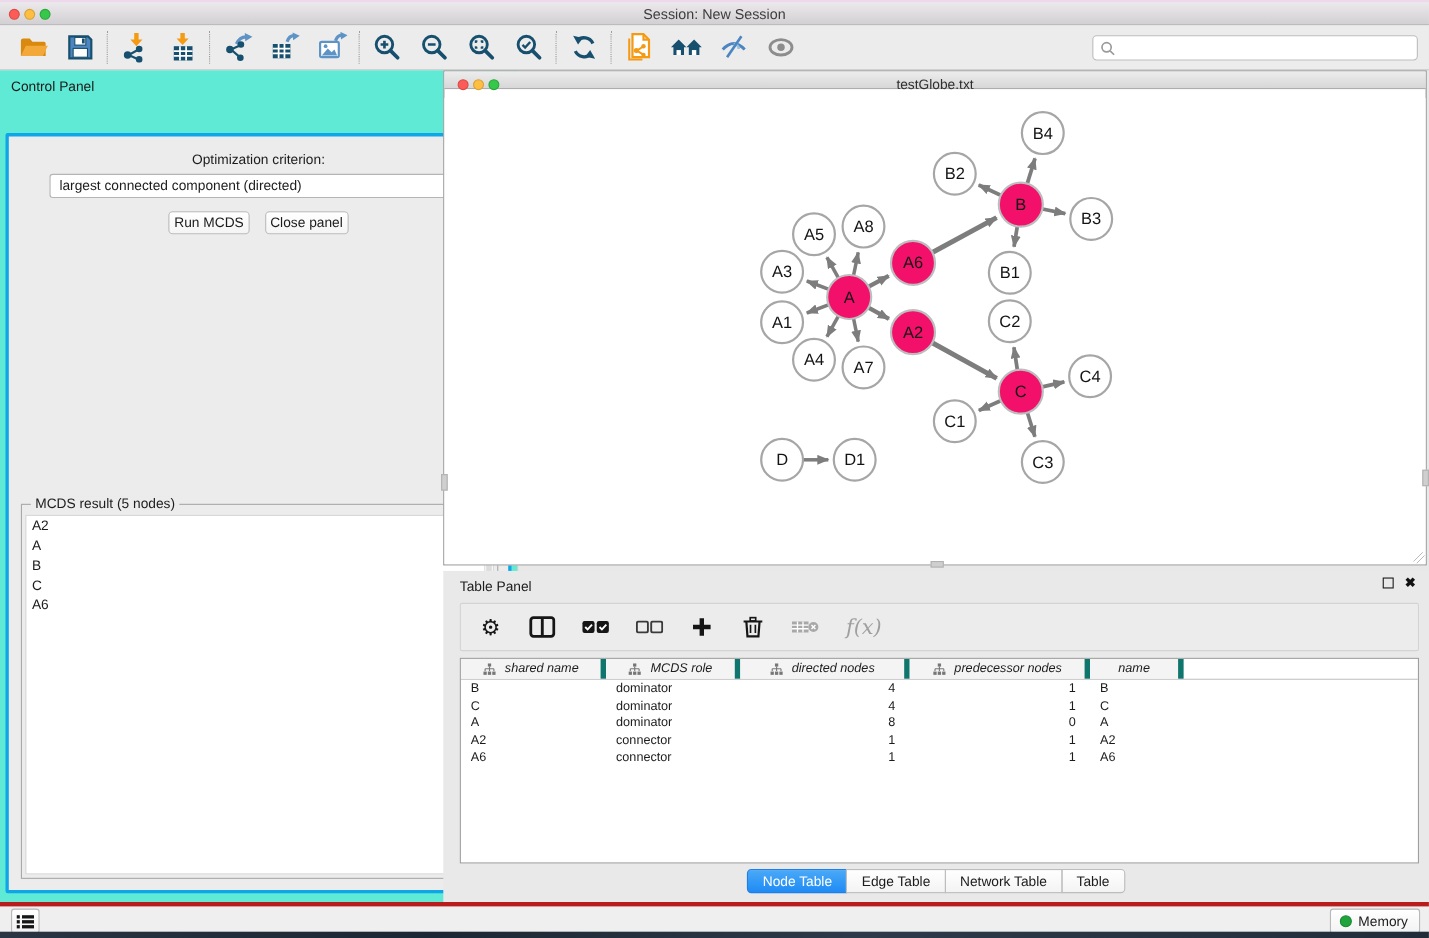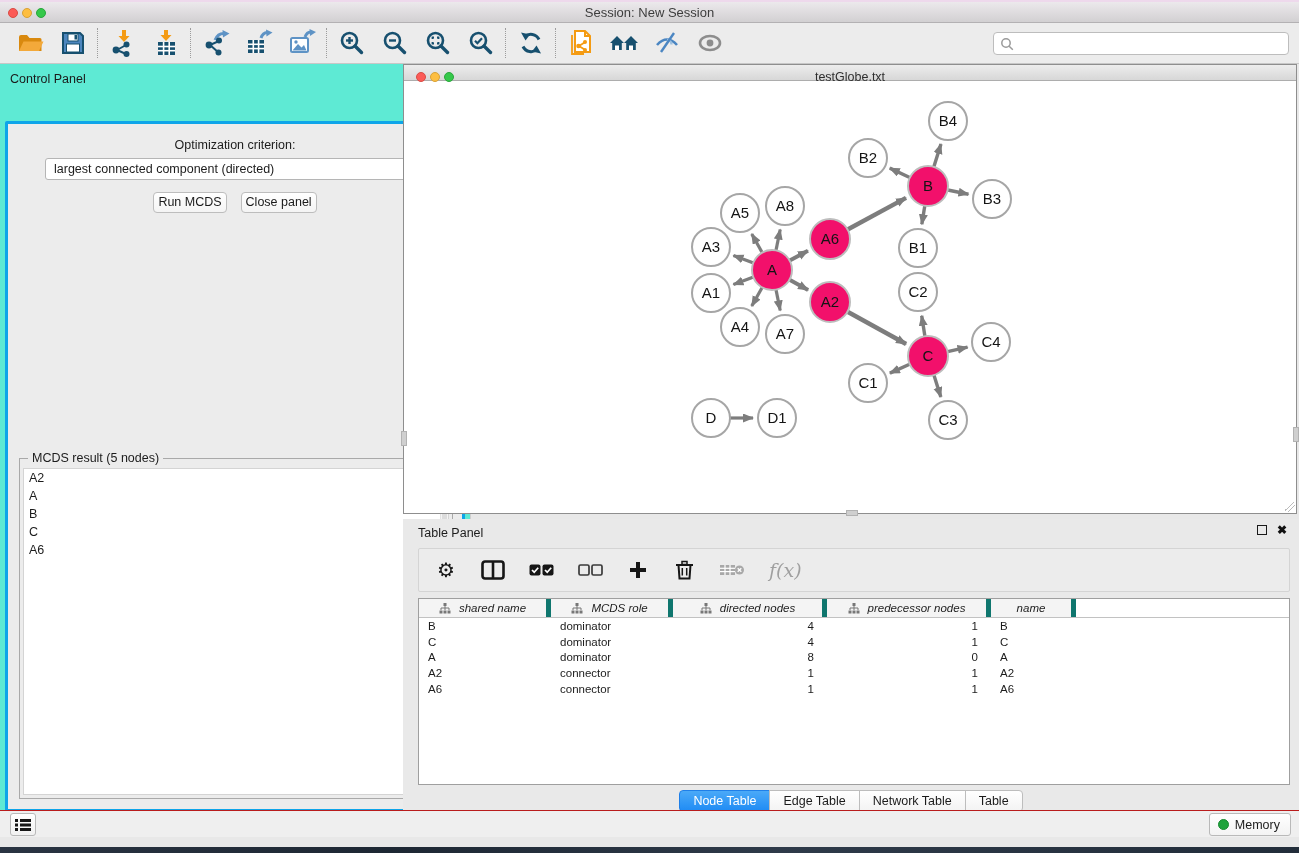--- a/index.html
+++ b/index.html
@@ -83,21 +83,21 @@
   .thead{display:flex;height:19px;border-bottom:1px solid #c2c2c2;font-size:11.5px;}
   .th{background:#f4f4f4;border-right:5px solid #0f766e;display:flex;align-items:center;
     padding:0 6px;gap:8px;justify-content:center;color:#1d1d1d;font-style:italic;}
   .th span{white-space:nowrap;}
   .tr{display:flex;height:15.8px;font-size:11.5px;align-items:center;}
   .td{padding:0 9px;white-space:nowrap;overflow:hidden;}
   .td.num{text-align:right;padding-right:13px;}
   .tp-tabs{position:absolute;left:0;right:0;bottom:8px;display:flex;justify-content:center;text-align:right;}
   .tp-tabs .seg{height:22px;line-height:20px;font-size:12.5px;}
   
-  .statusbar{position:absolute;left:0;right:0;bottom:16px;height:27px;background:#efefef;border-top:1px solid #b91c1c;text-align:center;}
+  .statusbar{position:absolute;left:0;right:0;bottom:6px;height:27px;background:#efefef;border-top:4px solid #b91c1c;text-align:center;}
   .list-btn{position:absolute;left:10px;top:2px;width:26px;height:23px;background:linear-gradient(#fff,#f1f1f1);
     border:1px solid #b9b9b9;border-radius:3px;display:flex;align-items:center;justify-content:center;}
   .mem-btn{position:absolute;right:8px;top:2px;height:23px;padding:0 10px 0 8px;background:linear-gradient(#fff,#f3f3f3);
     border:1px solid #b9b9b9;border-radius:3px;display:flex;align-items:center;gap:6px;font-size:12.5px;}
   .mem-dot{width:11px;height:11px;border-radius:50%;background:#1fa33c;border:1px solid #188a31;}
   .desktop-strip{position:absolute;left:0;right:0;bottom:0;height:6px;
     background:linear-gradient(90deg,#2a3442,#1d2733 30%,#2e3a49 60%,#222d3a);}
 </style>
 <title>Session: New Session</title></head>
 <body>

